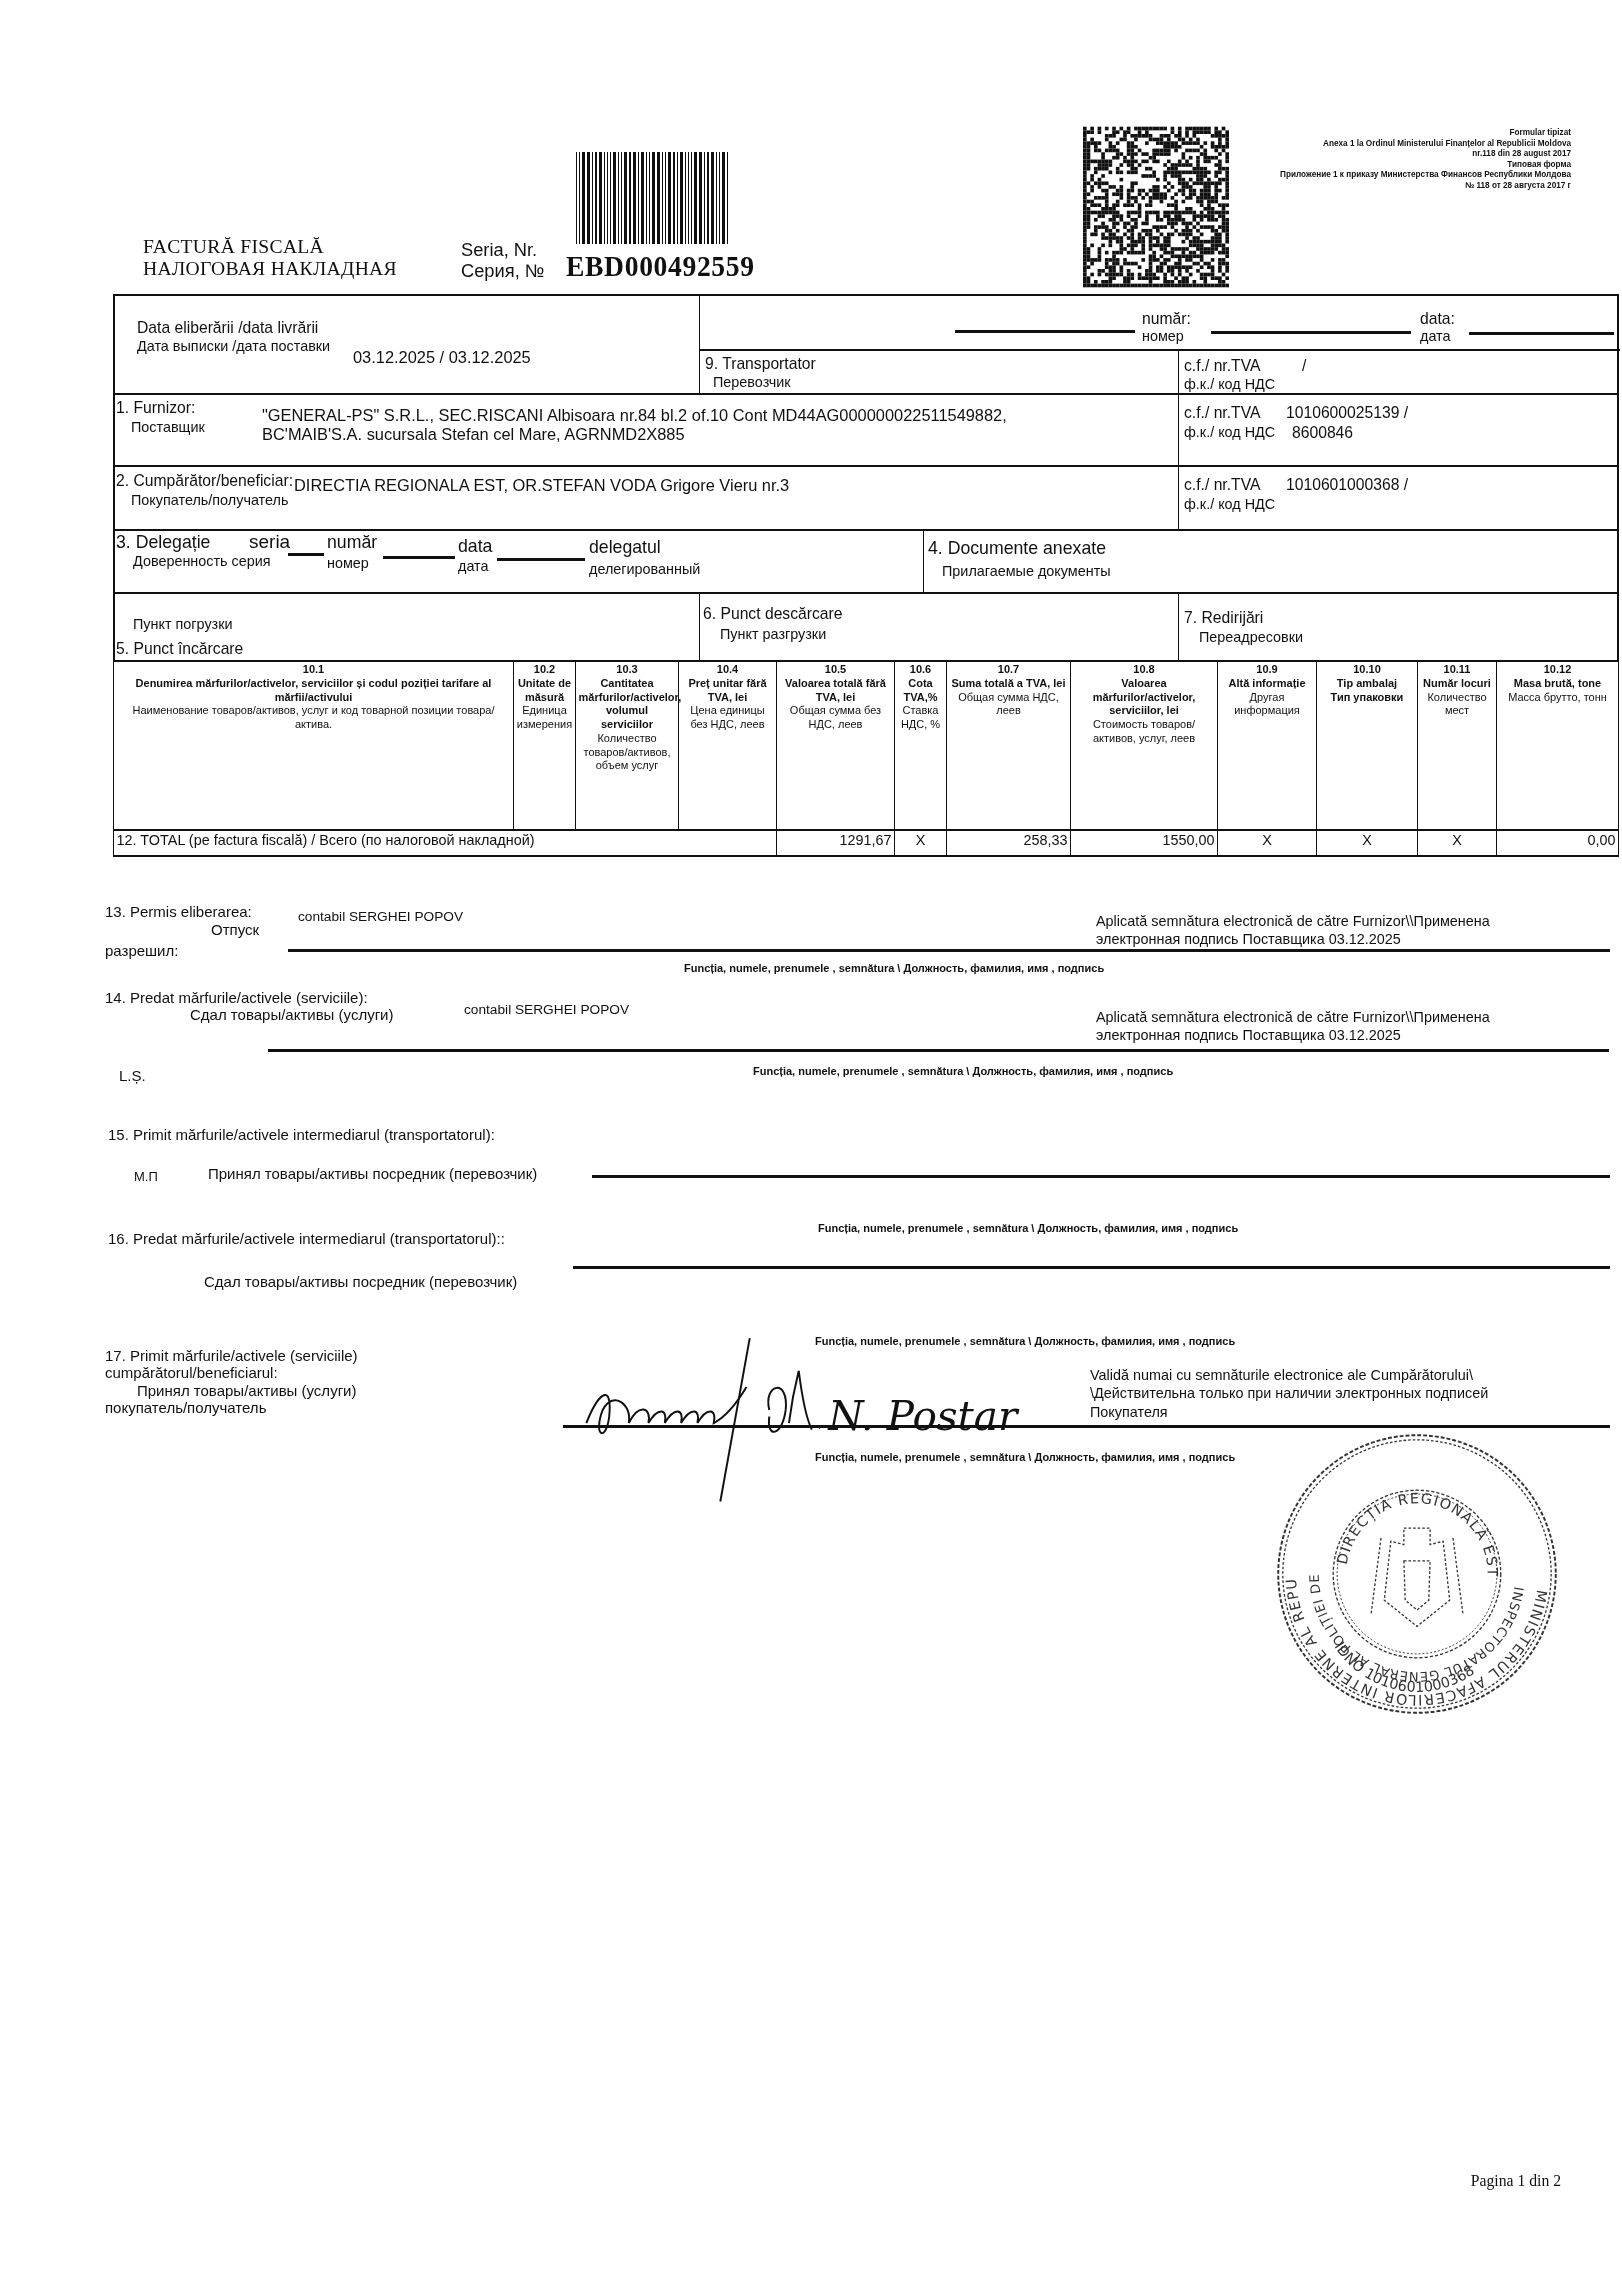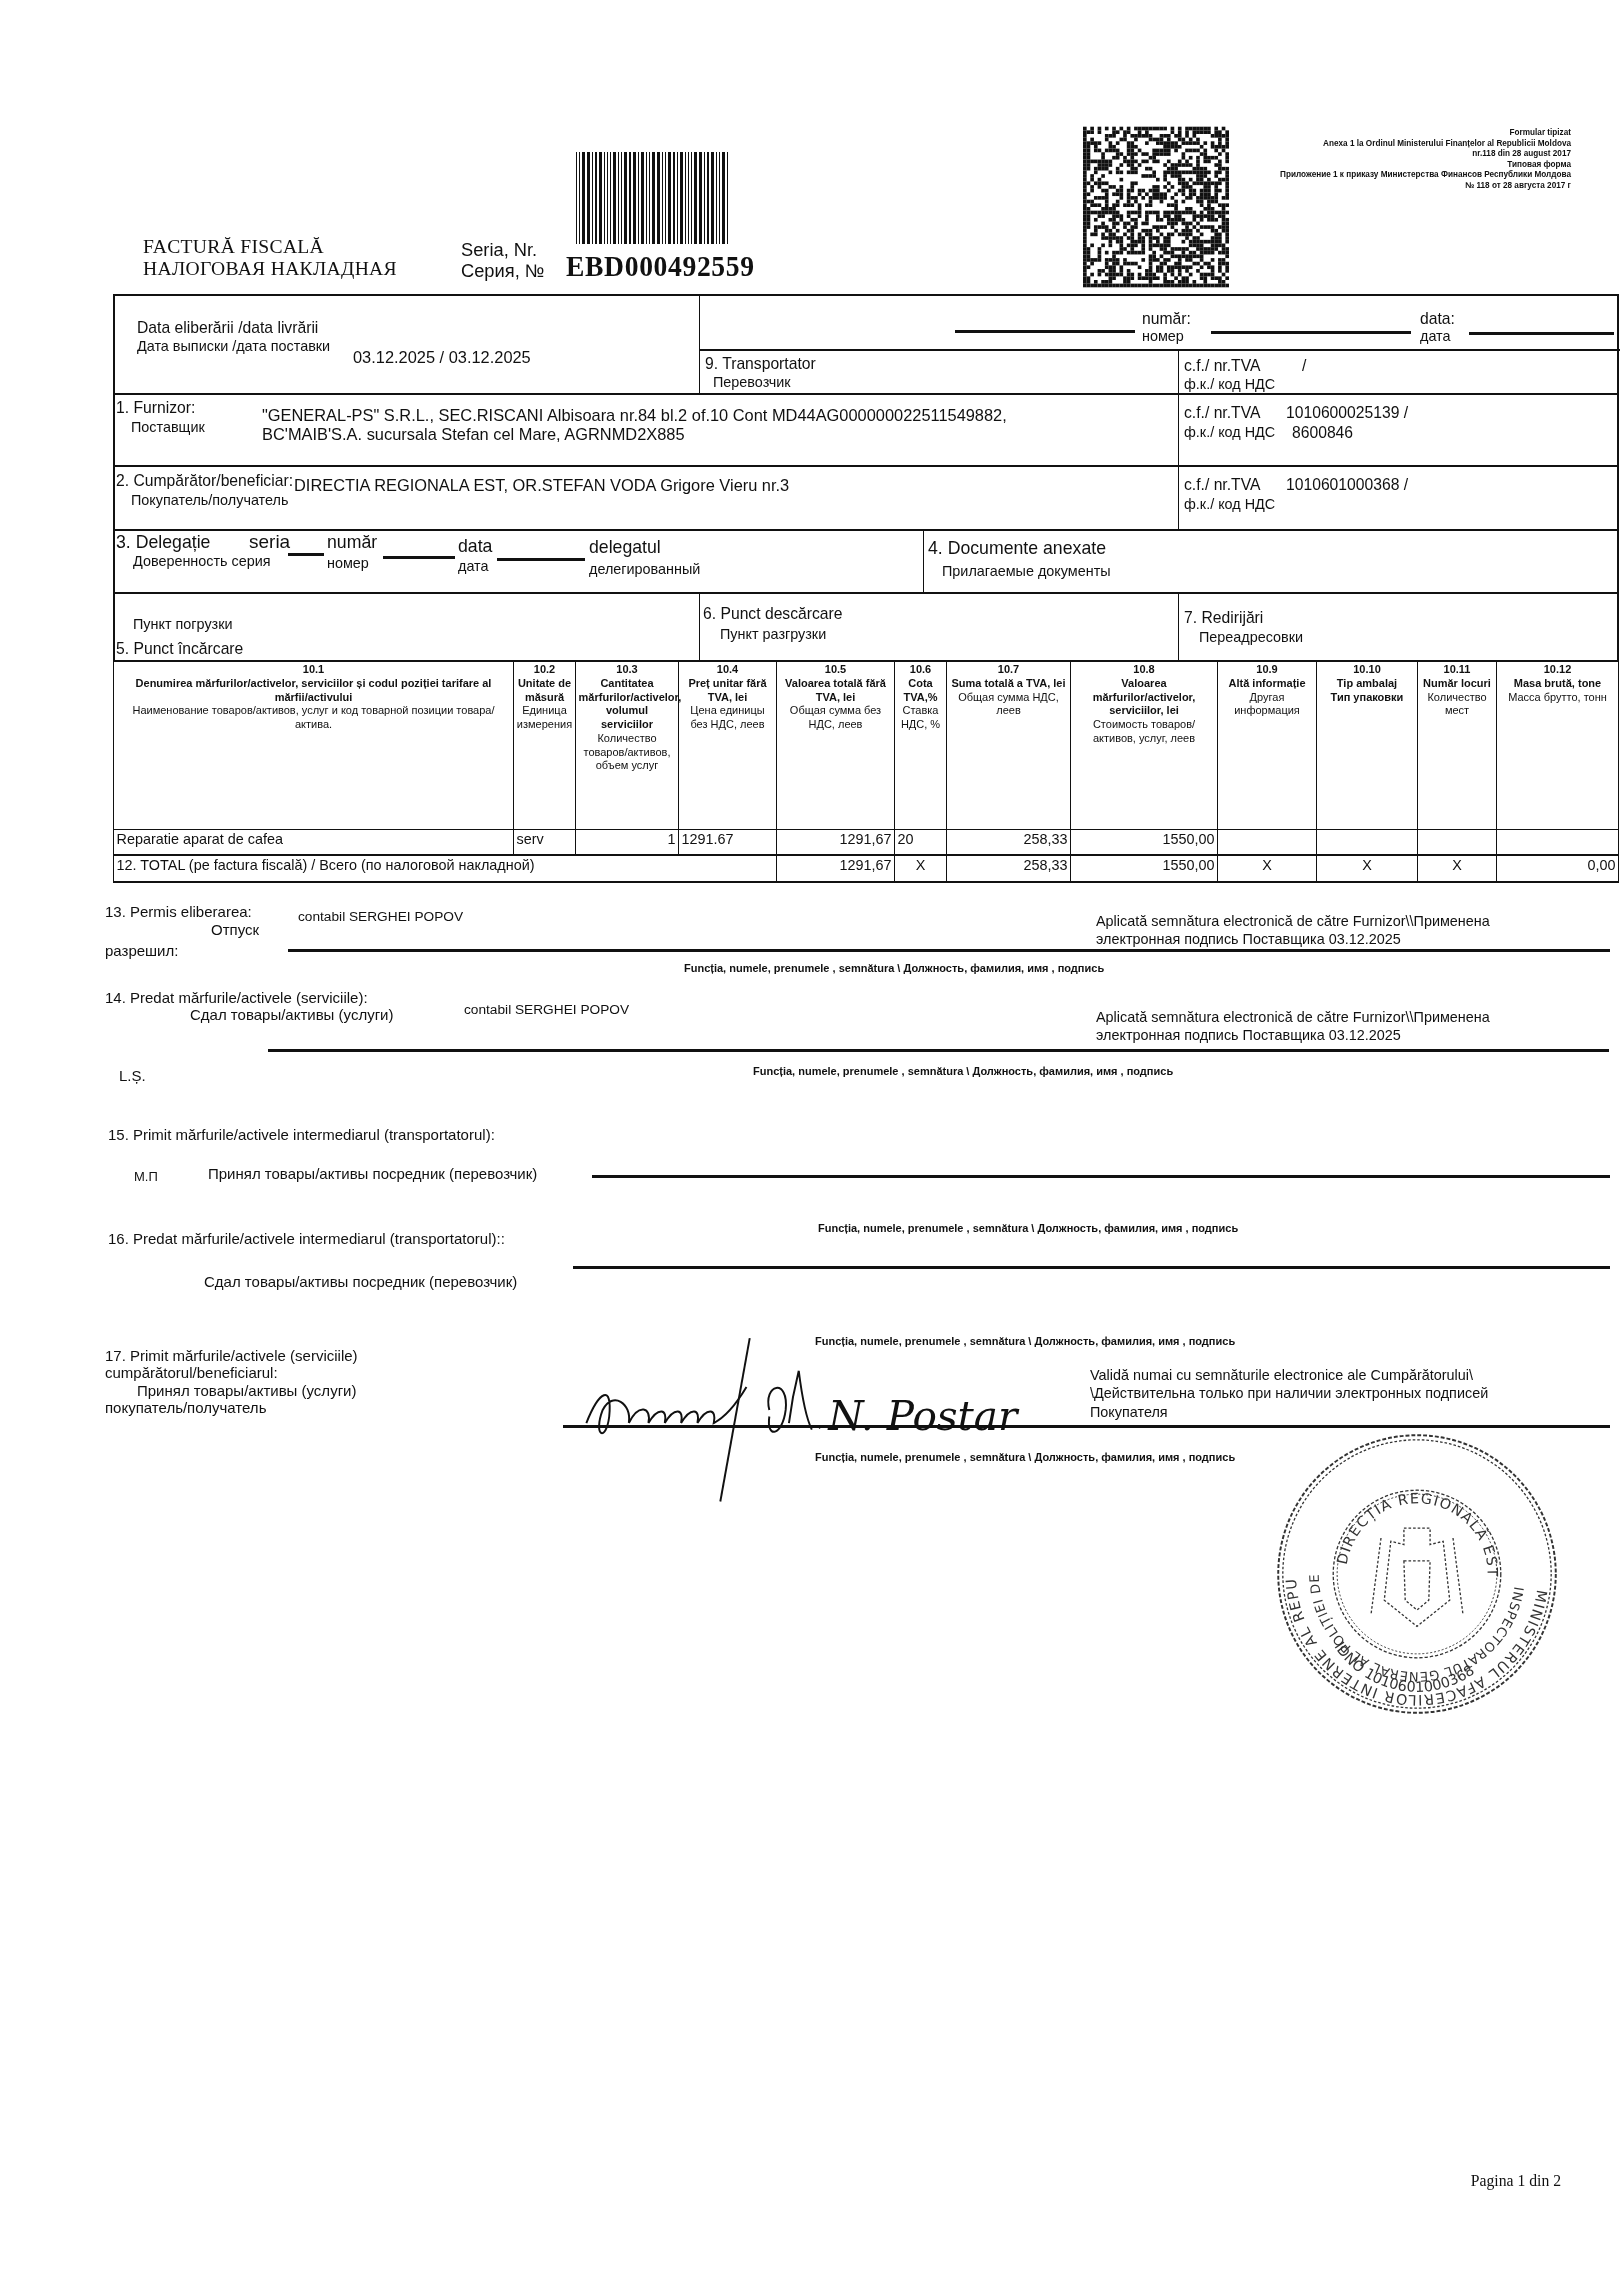--- a/index.html
+++ b/index.html
@@ -1224,34 +1224,20 @@
           <div style="font-weight:normal">Количество мест</div>
         </th>
       <th>
           <div>10.12</div>
           <div>Masa brută, tone</div>
           <div style="font-weight:normal">Масса брутто, тонн</div>
         </th>
     </tr>
   </thead>
   <tbody>
-    <tr>
-      <td>Reparatie aparat de cafea</td>
-      <td>serv</td>
-      <td class="num">1</td>
-      <td>1291.67</td>
-      <td class="num">1291,67</td>
-      <td>20</td>
-      <td class="num">258,33</td>
-      <td class="num">1550,00</td>
-      <td></td>
-      <td></td>
-      <td></td>
-      <td></td>
-    </tr>
     <tr class="total">
       <td colspan="4">12. TOTAL (pe factura fiscală) / Всего (по налоговой накладной)</td>
       <td class="num">1291,67</td>
       <td class="ctr">X</td>
       <td class="num">258,33</td>
       <td class="num">1550,00</td>
       <td class="ctr">X</td>
       <td class="ctr">X</td>
       <td class="ctr">X</td>
       <td class="num">0,00</td>

